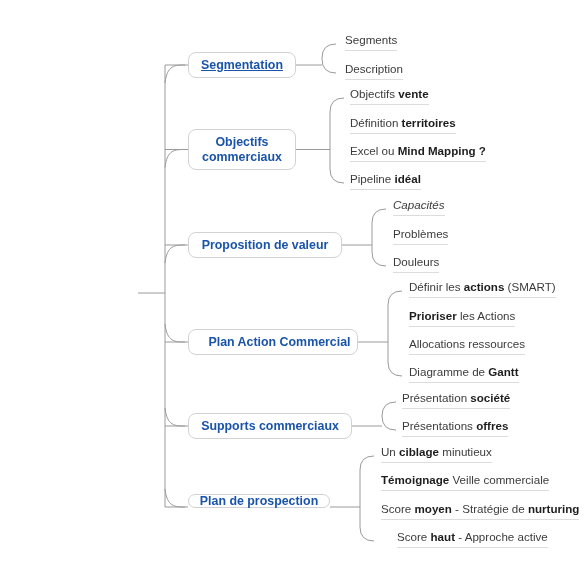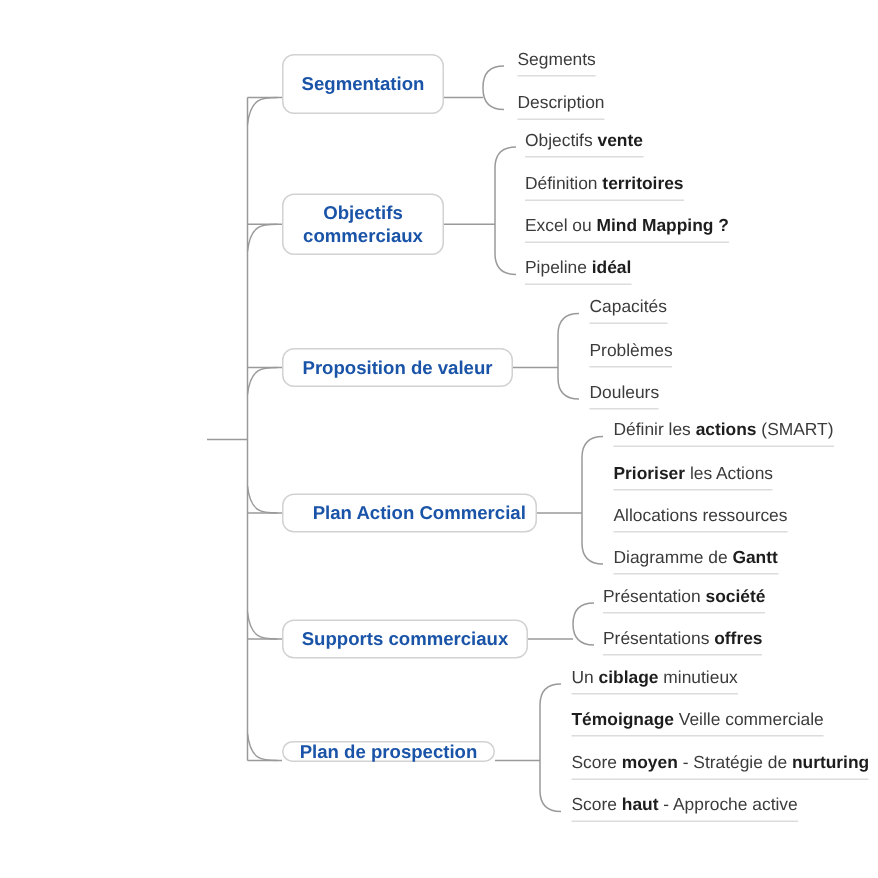--- a/index.html
+++ b/index.html
@@ -127,51 +127,51 @@
       <path d="M 352 426 L 382 426" fill="none" stroke="#9a9a9a" stroke-width="1"></path>
       <path d="M 396 402 Q 382 402 382 416 L 382 416 Q 382 430 396 430" fill="none" stroke="#9a9a9a" stroke-width="1"></path>
       <path d="M 165 507 L 188 507" fill="none" stroke="#9a9a9a" stroke-width="1"></path>
       <path d="M 165 489 C 167 507 175 507 185 507" fill="none" stroke="#9a9a9a" stroke-width="1"></path>
       <path d="M 330 507 L 360 507" fill="none" stroke="#9a9a9a" stroke-width="1"></path>
       <path d="M 374 456 Q 360 456 360 470 L 360 527 Q 360 541 374 541" fill="none" stroke="#9a9a9a" stroke-width="1"></path>
     </svg>
 
 
   <div id="nodes">
-      <div class="branch" style="left: 188px; top: 36px; width: 108px; height: 40px;">
+      <div class="branch" style="left: 188px; top: 52px; width: 108px; height: 26px; text-decoration: underline;">
         <span>Segmentation</span>
       </div>
       <div class="leaf" style="left: 345px; top: 33px;">Segments</div>
       <div class="leaf" style="left: 345px; top: 62px;">Description</div>
       <div class="branch two-line" style="left: 188px; top: 129px; width: 108px; height: 41px;">
         <span>Objectifs<br>commerciaux</span>
       </div>
       <div class="leaf" style="left: 350px; top: 87px;">Objectifs <b>vente</b></div>
       <div class="leaf" style="left: 350px; top: 116px;">Définition <b>territoires</b></div>
       <div class="leaf" style="left: 350px; top: 144px; text-align: right;">Excel ou <b>Mind Mapping ?</b></div>
       <div class="leaf" style="left: 350px; top: 172px;">Pipeline <b>idéal</b></div>
       <div class="branch" style="left: 188px; top: 232px; width: 154px; height: 26px;">
         <span>Proposition de valeur</span>
       </div>
-      <div class="leaf" style="left: 393px; top: 198px;">Capacités</div>
+      <div class="leaf" style="left: 393px; top: 198px; font-style: italic;">Capacités</div>
       <div class="leaf" style="left: 393px; top: 227px;">Problèmes</div>
       <div class="leaf" style="left: 393px; top: 255px;">Douleurs</div>
       <div class="branch" style="left: 188px; top: 329px; width: 170px; height: 26px; padding-left: 21px;">
         <span>Plan Action Commercial</span>
       </div>
       <div class="leaf" style="left: 409px; top: 280px;">Définir les <b>actions</b> (SMART)</div>
       <div class="leaf" style="left: 409px; top: 309px;"><b>Prioriser</b> les Actions</div>
       <div class="leaf" style="left: 409px; top: 337px;">Allocations ressources</div>
       <div class="leaf" style="left: 409px; top: 365px;">Diagramme de <b>Gantt</b></div>
       <div class="branch" style="left: 188px; top: 413px; width: 164px; height: 26px; align-items: center;">
         <span>Supports commerciaux</span>
       </div>
       <div class="leaf" style="left: 402px; top: 391px;">Présentation <b>société</b></div>
       <div class="leaf" style="left: 402px; top: 419px;">Présentations <b>offres</b></div>
       <div class="branch" style="left: 188px; top: 494px; width: 142px; height: 14px;">
         <span>Plan de prospection</span>
       </div>
       <div class="leaf" style="left: 381px; top: 445px;">Un <b>ciblage</b> minutieux</div>
       <div class="leaf" style="left: 381px; top: 473px;"><b>Témoignage</b> Veille commerciale</div>
       <div class="leaf" style="left: 381px; top: 502px;">Score <b>moyen</b> - Stratégie de <b>nurturing</b></div>
-      <div class="leaf" style="left: 381px; top: 530px;">Score <b>haut</b> - Approche active</div>
+      <div class="leaf" style="left: 397px; top: 530px;">Score <b>haut</b> - Approche active</div>
     </div>
 </div>
 
 </body></html>

